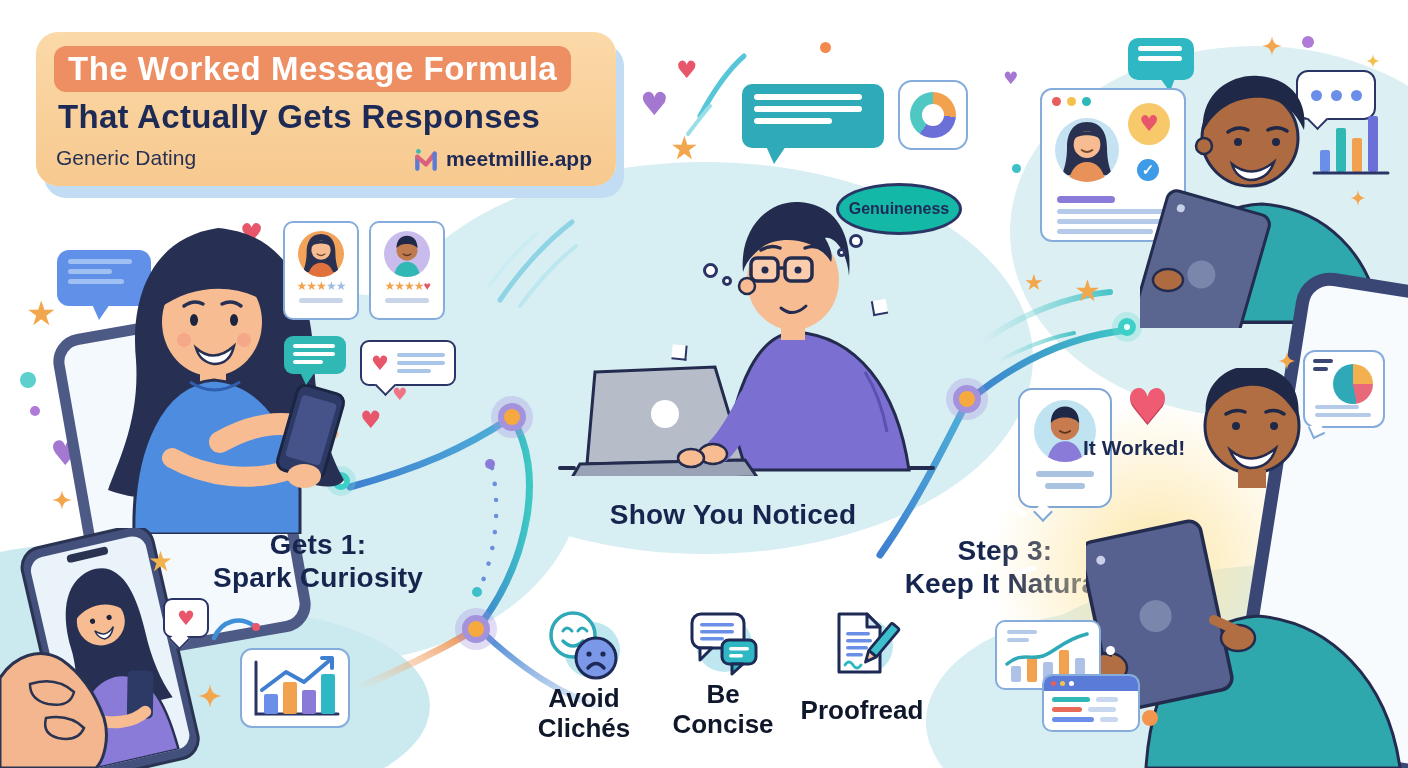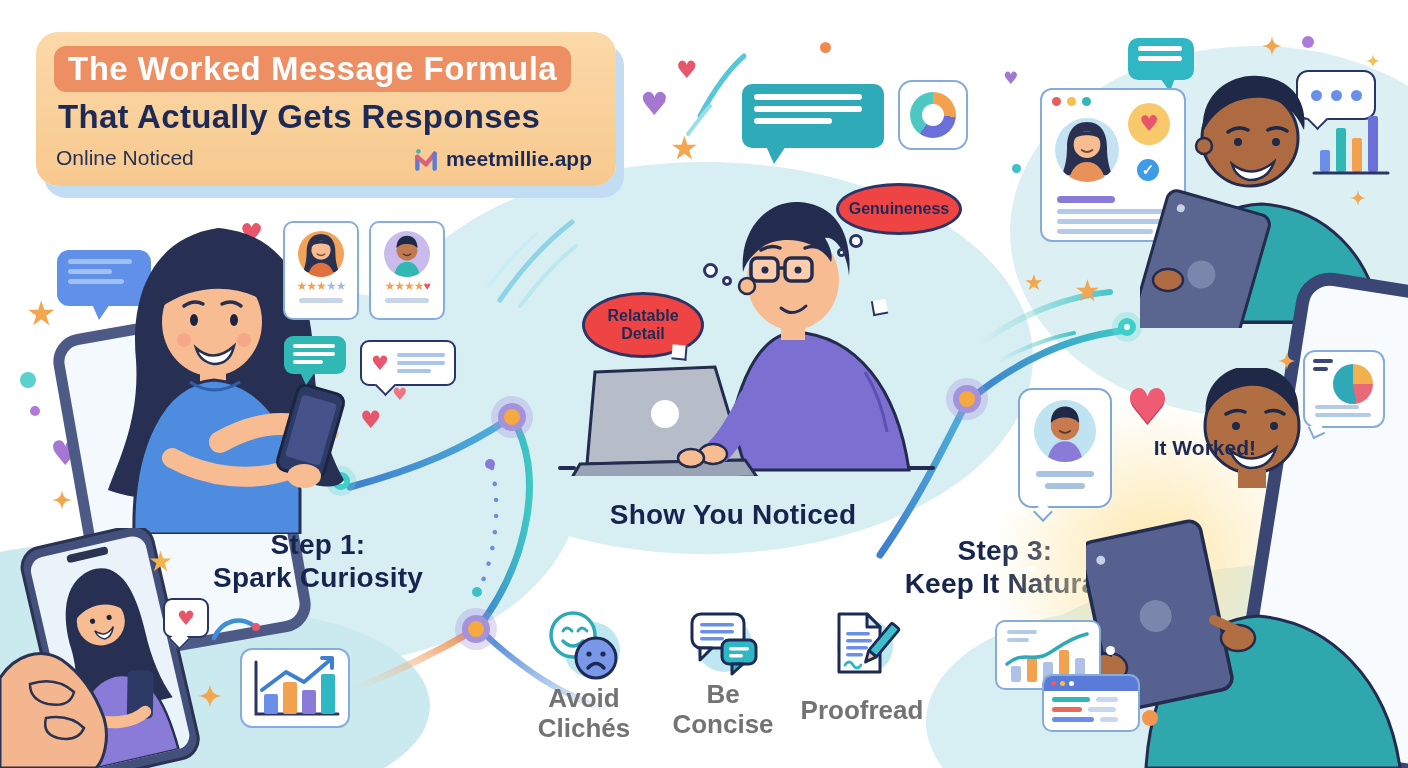--- a/index.html
+++ b/index.html
@@ -14,31 +14,31 @@
   .banner .hl{display:inline-block;background:#EE8F63;border-radius:12px;padding:4px 14px;
     color:#fff;font-size:33px;font-weight:bold;letter-spacing:.5px}
   .banner .l2{font-size:33px;font-weight:bold;color:#1D2A56;margin:6px 0 12px 4px;letter-spacing:.3px}
   .banner .cat{position:absolute;left:20px;bottom:16px;font-size:21px;color:#273253}
   .brand{position:absolute;right:24px;bottom:14px;display:flex;align-items:center;gap:7px;
     font-size:21px;font-weight:bold;color:#1D2A56;cursor:pointer}
   
   .chat{border-radius:10px;padding:10px 12px;display:flex;flex-direction:column;gap:6px}
   .chat i{display:block;border-radius:4px;height:6px}
   .card{background:#fff;border:2.5px solid #86ACDC;border-radius:10px}
-  .thought{background:#ef4444;border:3px solid #2A3566;border-radius:50%;display:flex;align-items:center;
+  .thought{background:#14b8a6;border:3px solid #2A3566;border-radius:50%;display:flex;align-items:center;
     justify-content:center;text-align:center;font-weight:bold;color:#1D2A56;font-size:16px;line-height:1.15;padding:6px}
   .tcirc{background:#fff;border:3px solid #2A3566;border-radius:50%}
   .tailw{width:15px;height:15px;background:#fff;border-right:2.5px solid #2A3566;border-bottom:2.5px solid #2A3566;transform:rotate(45deg)}
   .step{font-weight:bold;color:#16254E;text-align:center;font-size:28px;line-height:1.18;letter-spacing:.2px}
   .deco{line-height:1;font-family:"DejaVu Sans",sans-serif}
   .node-o{width:28px;height:28px;border-radius:50%;background:#F5A93E;border:6px solid #A493DC;box-shadow:0 0 0 7px rgba(164,147,220,.32)}
   .node-t{width:18px;height:18px;border-radius:50%;background:#EFFFFD;border:6px solid #3ED0C8;box-shadow:0 0 0 6px rgba(110,220,212,.3)}
   .dot{border-radius:50%}
   .tip{width:160px;text-align:center}
-  .tip .lbl{font-size:26px;font-weight:bold;color:#737373;line-height:1.15}
+  .tip .lbl{font-size:26px;font-weight:bold;color:#0f172a;line-height:1.15}
   .ray{background:#fff;border-radius:3px;height:5px}
 </style>
 </head>
 <body>
 
 <div class="stage">
 
   <svg width="0" height="0" style="position:absolute">
     <defs>
       <symbol id="sym-sparkle" viewBox="0 0 24 24">
@@ -114,21 +114,21 @@
 
   <div class="abs node-t" style="left:332px;top:472px"></div>
   <div class="abs node-o" style="left:498px;top:403px"></div>
   <div class="abs node-o" style="left:462px;top:615px"></div>
   <div class="abs node-o" style="left:953px;top:385px"></div>
   <div class="abs node-t" style="left:1118px;top:318px"></div>
 
   <div class="abs banner">
     <div><span class="hl">The Worked Message Formula</span></div>
     <div class="l2">That Actually Gets Responses</div>
-    <div class="cat">Online Noticed</div>
+    <div class="cat">Generic Dating</div>
     <div class="brand">
       <svg width="26" height="26" viewBox="0 0 24 24">
         <circle cx="5" cy="5" r="2.2" fill="#3EB8B8"></circle>
         <path d="M4 21 V10" stroke="#5B7BD8" stroke-width="4" stroke-linecap="round" fill="none"></path>
         <path d="M4 10 L12 17 L20 7" stroke="#D9607E" stroke-width="4" stroke-linecap="round" stroke-linejoin="round" fill="none"></path>
         <path d="M20 7 V21" stroke="#5B7BD8" stroke-width="4" stroke-linecap="round" fill="none"></path>
       </svg>
       <span>meetmillie.app</span>
     </div>
   </div>
@@ -301,21 +301,21 @@
     <span class="deco" style="font-size:20px;color:#E8566B">♥</span>
     <span style="display:flex;flex-direction:column;gap:4px">
       <i style="display:block;width:48px;height:4px;border-radius:3px;background:#A9C6E8"></i>
       <i style="display:block;width:48px;height:4px;border-radius:3px;background:#A9C6E8"></i>
       <i style="display:block;width:34px;height:4px;border-radius:3px;background:#A9C6E8"></i>
     </span>
   </div>
   <div class="abs tailw" style="left:378px;top:378px"></div>
 
   <div class="abs step" style="left:188px;top:528px;width:260px">
-    <div>Step 1:</div>
+    <div>Gets 1:</div>
       <div>Spark Curiosity</div>
   </div>
 
   <svg class="abs" width="236" height="240" viewBox="0 0 236 240" style="left:0;top:528px">
     <defs>
         <clipPath id="clipScreen">
           <rect x="50" y="16" width="118" height="218" rx="14"></rect>
         </clipPath>
       </defs>
     <g transform="rotate(-13 110 120)">
@@ -393,23 +393,20 @@
 
   <div class="abs tcirc" style="left:703px;top:263px;width:15px;height:15px"></div>
   <div class="abs tcirc" style="left:722px;top:276px;width:10px;height:10px"></div>
 
   <div class="abs thought" style="left:836px;top:183px;width:126px;height:52px">
       <span>Genuineness</span>
     </div>
   <div class="abs tcirc" style="left:849px;top:234px;width:14px;height:14px"></div>
   <div class="abs tcirc" style="left:837px;top:248px;width:9px;height:9px"></div>
 
-  <div class="abs thought" style="left:582px;top:292px;width:122px;height:66px">
-      <span>Relatable Detail</span>
-    </div>
   <div class="abs tailw" style="left:672px;top:345px;transform:rotate(5deg)"></div>
 
   <div class="abs tailw" style="left:872px;top:300px;transform:rotate(80deg)"></div>
 
   <div class="abs step" style="left:573px;top:498px;width:320px">
       <div>Show You Noticed</div>
   </div>
 
   <span class="abs deco" style="left:1024px;top:272px;font-size:22px;color:#F2A64E">★</span>
   <span class="abs deco" style="left:1074px;top:276px;font-size:30px;color:#F2A64E">★</span>
@@ -452,21 +449,21 @@
     <div style="width:62px;height:62px;border-radius:50%;background:#BFE3F0;margin:0 auto;overflow:hidden">
       <svg width="62" height="62" style="--shirt:#8B7BD8;--skin:#C77B4F">
           <use href="#sym-av-man"></use>
         </svg>
     </div>
     <div style="width:58px;height:6px;border-radius:3px;background:#A9C2E0;margin:9px auto 0"></div>
     <div style="width:40px;height:6px;border-radius:3px;background:#A9C2E0;margin:6px auto 0"></div>
   </div>
   <div class="abs" style="left:1036px;top:505px;width:14px;height:14px;background:#fff;border-right:2.5px solid #7FA8D8;border-bottom:2.5px solid #7FA8D8;transform:rotate(45deg)"></div>
   <span class="abs deco" style="left:1126px;top:382px;font-size:48px;color:#EF5B72;text-shadow:0 2px 0 #C54056">♥</span>
-  <div class="abs" style="left:1126px;top:436px;width:130px;text-align:right;font-size:21px;font-weight:bold;color:#1D2A56">It Worked!</div>
+  <div class="abs" style="left:1083px;top:436px;width:130px;text-align:left;font-size:21px;font-weight:bold;color:#1D2A56">It Worked!</div>
 
   <div class="abs card" style="left:1303px;top:350px;width:82px;height:78px;border-radius:12px;padding:7px 8px">
     <div style="width:20px;height:4px;border-radius:2px;background:#3A4674;margin-bottom:4px"></div>
     <div style="width:15px;height:4px;border-radius:2px;background:#3A4674"></div>
     <div style="position:absolute;left:28px;top:12px;width:40px;height:40px;border-radius:50%;background:conic-gradient(#F2B04E 0 90deg,#E86A7A 90deg 170deg,#2FA9B8 170deg 360deg)"></div>
     <div style="position:absolute;left:10px;bottom:9px;width:56px;height:4px;border-radius:2px;background:#B4CAE8"></div>
     <div style="position:absolute;left:10px;bottom:17px;width:44px;height:4px;border-radius:2px;background:#B4CAE8"></div>
   </div>
   <div class="abs" style="left:1310px;top:424px;width:13px;height:13px;background:#fff;border-right:2.5px solid #86ACDC;border-bottom:2.5px solid #86ACDC;transform:rotate(65deg)"></div>
   <svg class="abs" width="18" height="18" style="left:1278px;top:352px">

